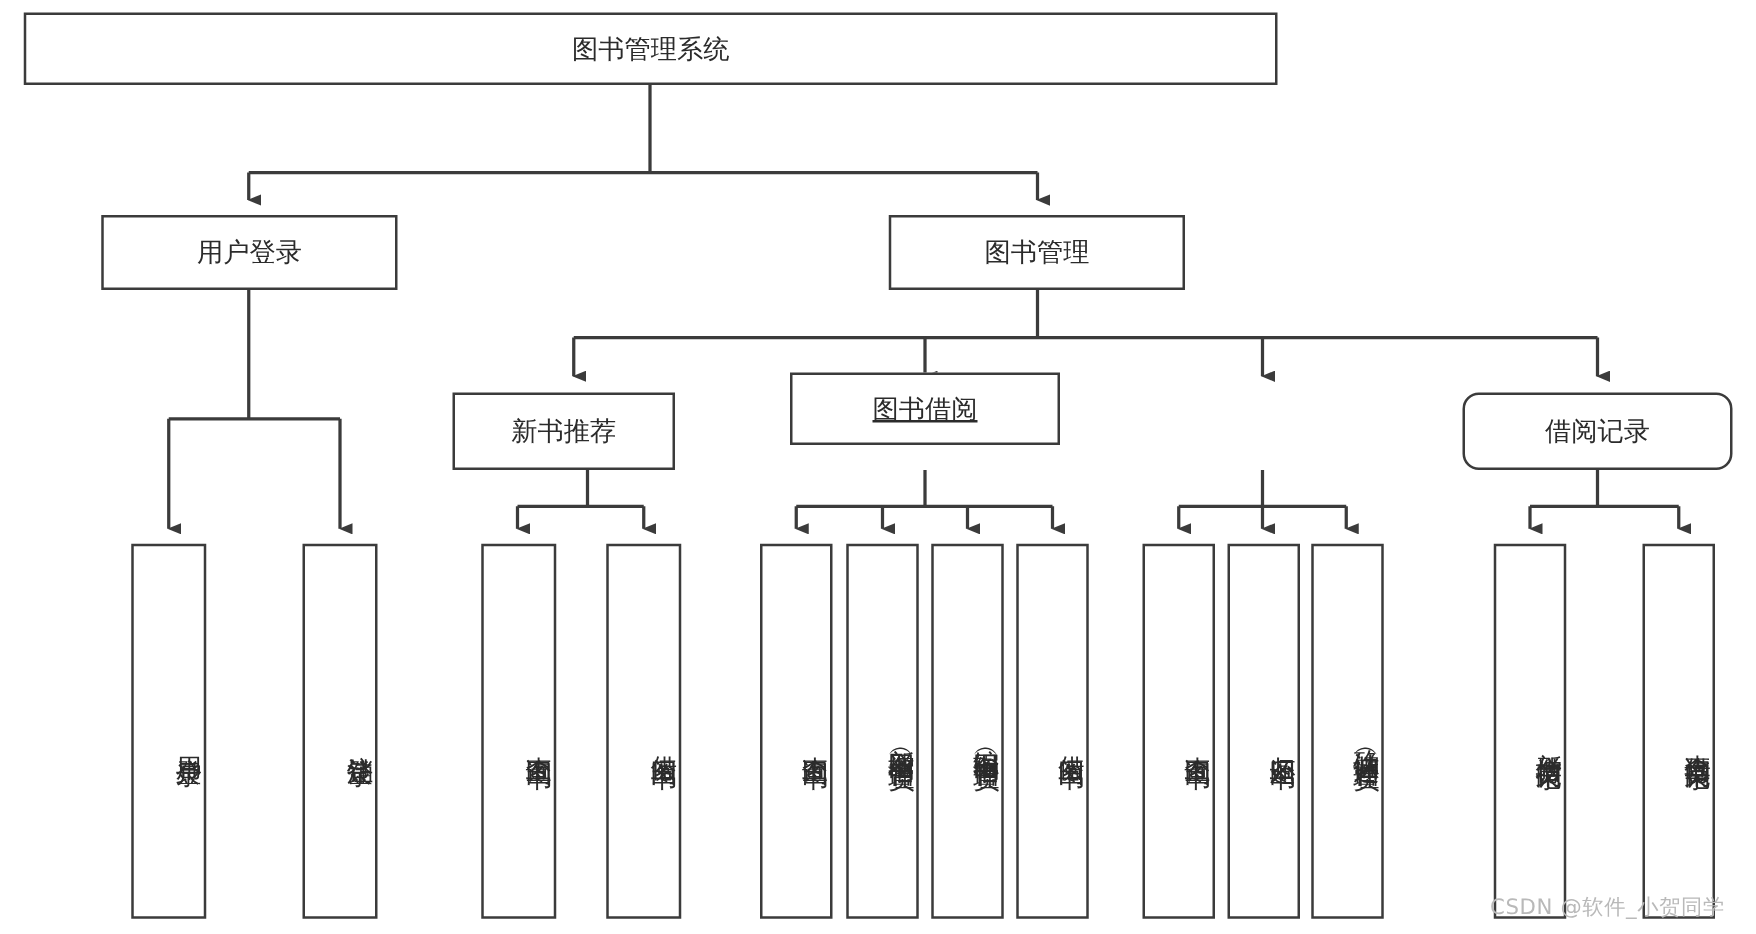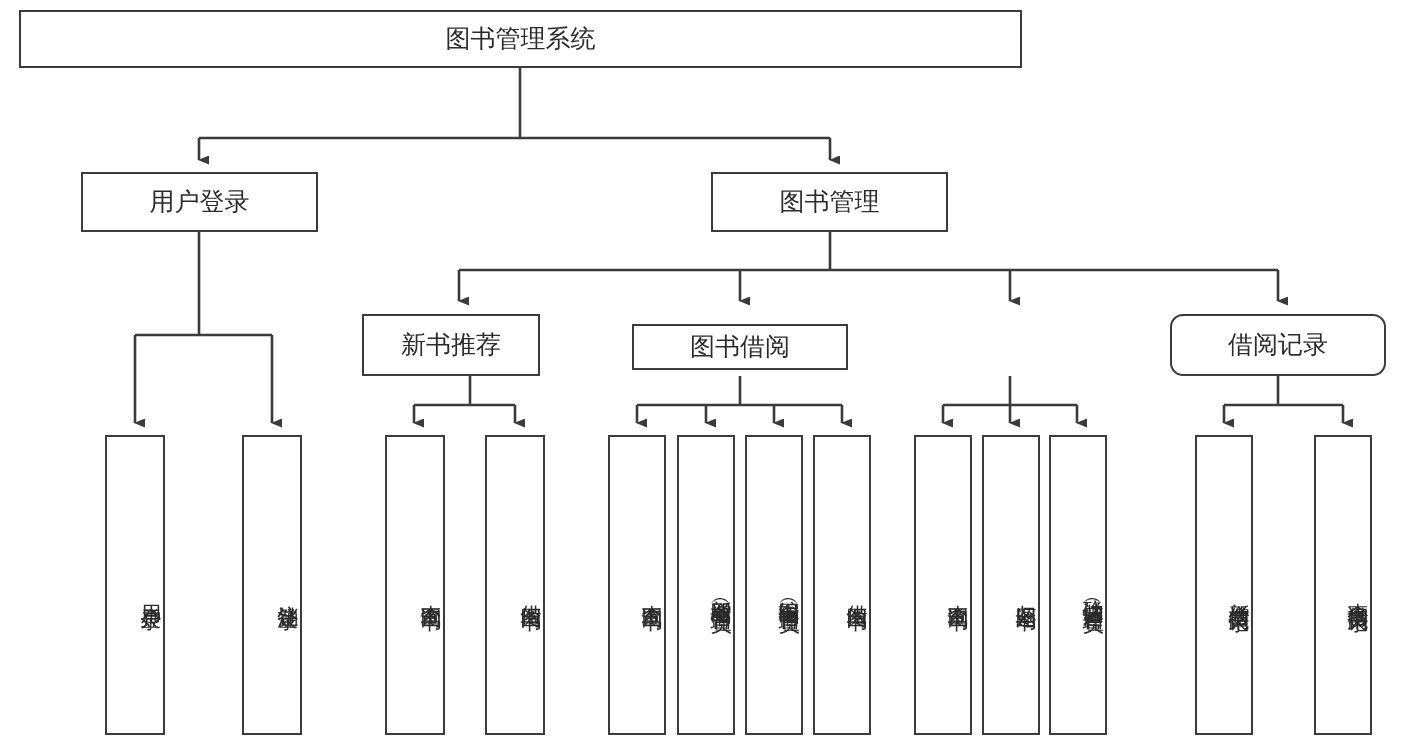--- a/index.html
+++ b/index.html
@@ -31,21 +31,21 @@
     border: 2.5px solid #3b3b3b;
     background: #ffffff;
     color: #2b2b2b;
     display: flex;
     align-items: center;
     justify-content: center;
     text-align: center;
     line-height: 1.15;
   }
   .node.h {
-    font-size: 25px;
+    font-size: 21px;
   }
   .node.v {
     writing-mode: vertical-rl;
     text-orientation: upright;
     font-size: 21px;
     letter-spacing: 2px;
     align-items: flex-start;
     justify-content: center;
     padding-top: 14px;
   }
@@ -125,21 +125,21 @@
   <div class="node h" style="left:81px;top:172px;width:237px;height:60px;">
     <span>用户登录</span>
   </div>
   <div class="node h" style="left:711px;top:172px;width:237px;height:60px;">
     <span>图书管理</span>
   </div>
 
   <div class="node h" style="left:362px;top:314px;width:178px;height:62px;">
     <span>新书推荐</span>
   </div>
-  <div class="node h" style="left:632px;top:324px;width:216px;height:46px;">
+  <div class="node h" style="left:632px;top:298px;width:216px;height:58px;text-decoration:underline;">
     <span>图书借阅</span>
   </div>
   <div class="node h" style="left:1170px;top:314px;width:216px;height:62px;border-radius:13px;">
     <span>借阅记录</span>
   </div>
 
   <div class="node v" style="left:105px;top:435px;width:60px;height:300px;">
     <span class="vlabel">用户登录</span>
   </div>
   <div class="node v" style="left:242px;top:435px;width:60px;height:300px;">
@@ -176,14 +176,15 @@
     <span class="vlabel">确认归还（管理员）</span>
   </div>
 
   <div class="node v" style="left:1195px;top:435px;width:58px;height:300px;">
     <span class="vlabel">新增借阅记录</span>
   </div>
   <div class="node v" style="left:1314px;top:435px;width:58px;height:300px;">
     <span class="vlabel">查询借阅记录</span>
   </div>
 
+  <div class="watermark" style="left:1192px;top:714px;">CSDN @软件_小贺同学</div>
 
 </div>
 
 </body></html>

